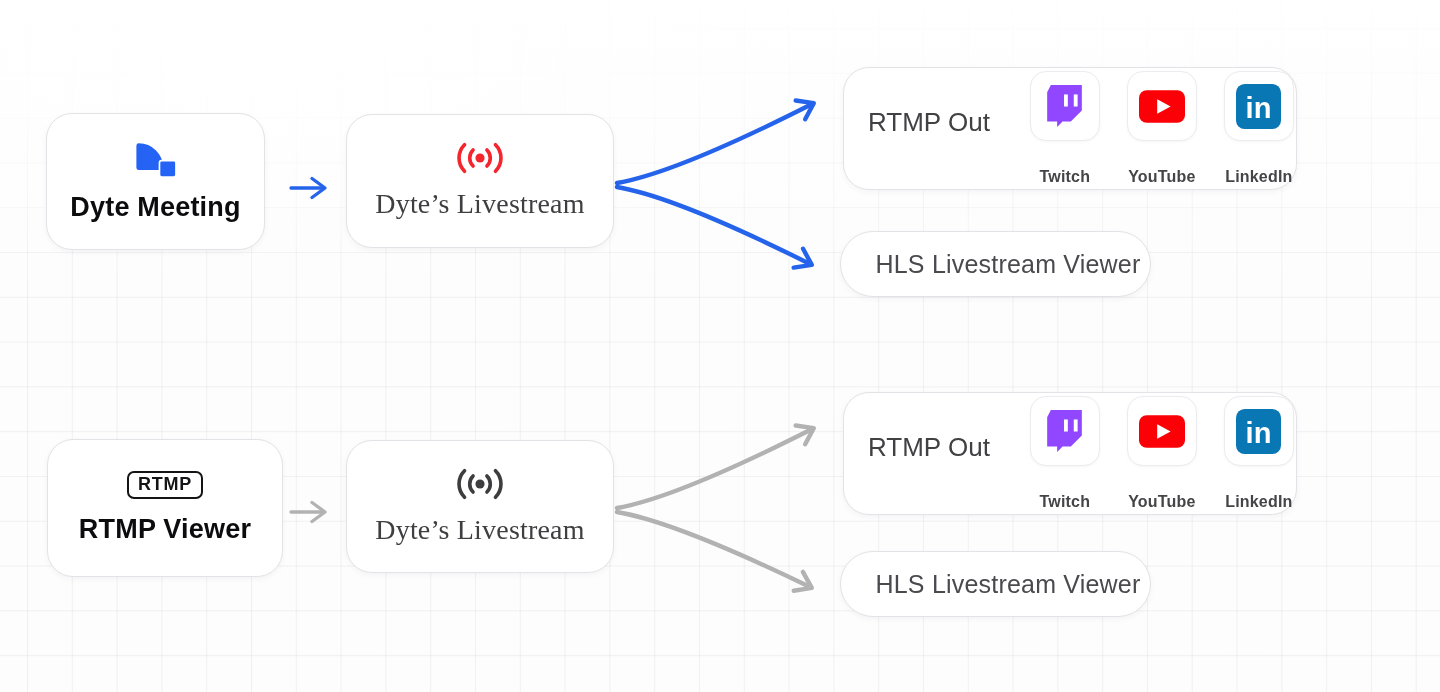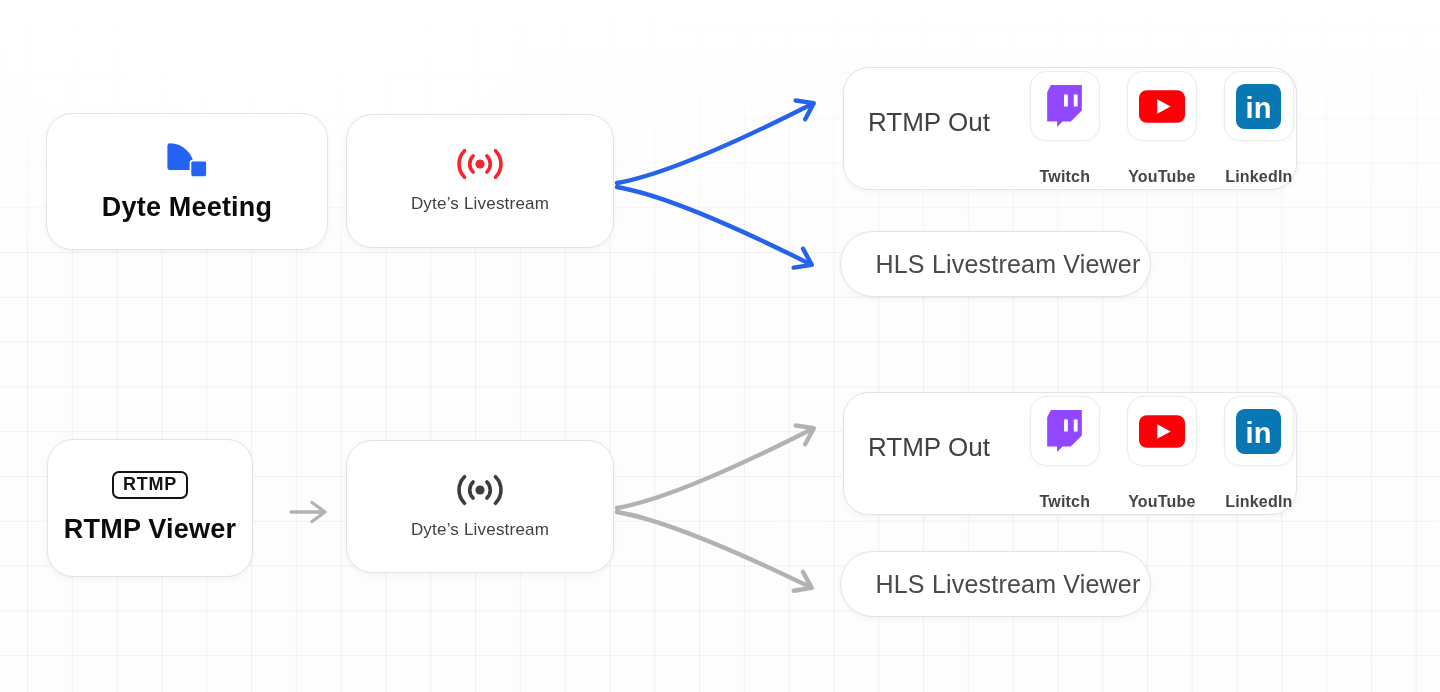--- a/index.html
+++ b/index.html
@@ -19,31 +19,31 @@
       radial-gradient(ellipse 900px 300px at 18% 8%, rgba(255,255,255,0.95), rgba(255,255,255,0) 70%),
       linear-gradient(180deg, rgba(255,255,255,0.95) 0%, rgba(255,255,255,0.55) 16%, rgba(255,255,255,0) 42%); }
 
   svg.arrows { position:absolute; inset:0; pointer-events:none; }
 
   .node { position:absolute; background:#fff; border:1.5px solid #e3e3e7;
           border-radius:26px; box-shadow:0 2px 6px rgba(30,30,60,0.045);
           display:flex; flex-direction:column; align-items:center; justify-content:center; }
 
   
-  #n-meeting      { left:46px;  top:113px; width:282px; height:137px; gap:12px; }
+  #n-meeting      { left:46px;  top:113px; width:219px; height:137px; gap:12px; }
   #n-live-top     { left:346px; top:114px; width:268px; height:134px; gap:14px; }
   #n-rtmpout-top  { left:843px; top:67px;  width:454px; height:123px; }
   #n-hls-top      { left:840px; top:231px; width:311px; height:66px;  border-radius:33px; }
-  #n-rtmpin       { left:47px;  top:439px; width:206px; height:138px; gap:15px; }
+  #n-rtmpin       { left:47px;  top:439px; width:236px; height:138px; gap:15px; }
   #n-live-bot     { left:346px; top:440px; width:268px; height:133px; gap:14px; }
   #n-rtmpout-bot  { left:843px; top:392px; width:454px; height:123px; }
   #n-hls-bot      { left:840px; top:551px; width:311px; height:66px;  border-radius:33px; }
 
   .label-strong { font-size:27px; font-weight:700; color:#0c0c0e; letter-spacing:0.2px; }
-  .label-mid    { font-size:17px; font-weight:500; color:#3f3f42; letter-spacing:0.2px; }
+  .label-mid    { font-size:28px; font-weight:500; color:#3f3f42; letter-spacing:0.2px;font-family:Liberation Serif, serif; }
   .label-pill   { font-size:25px; font-weight:500; color:#4a4a4e; letter-spacing:0.2px;margin-left:25px; }
 
   .live-red  { color:#f4252c; }
   .live-gray { color:#3d3d40; }
 
   .rtmp-row { flex-direction:row; justify-content:flex-start; padding:0 16px 0 24px; }
   .rtmp-out-label { font-size:26px; font-weight:500; color:#414144; margin-right:40px;
                     transform:translateY(-6px); white-space:nowrap; }
   .services { display:flex; flex-direction:row; gap:27px; margin-left:auto; margin-right:10px; }
   .service { display:flex; flex-direction:column; align-items:center; gap:7px; }

